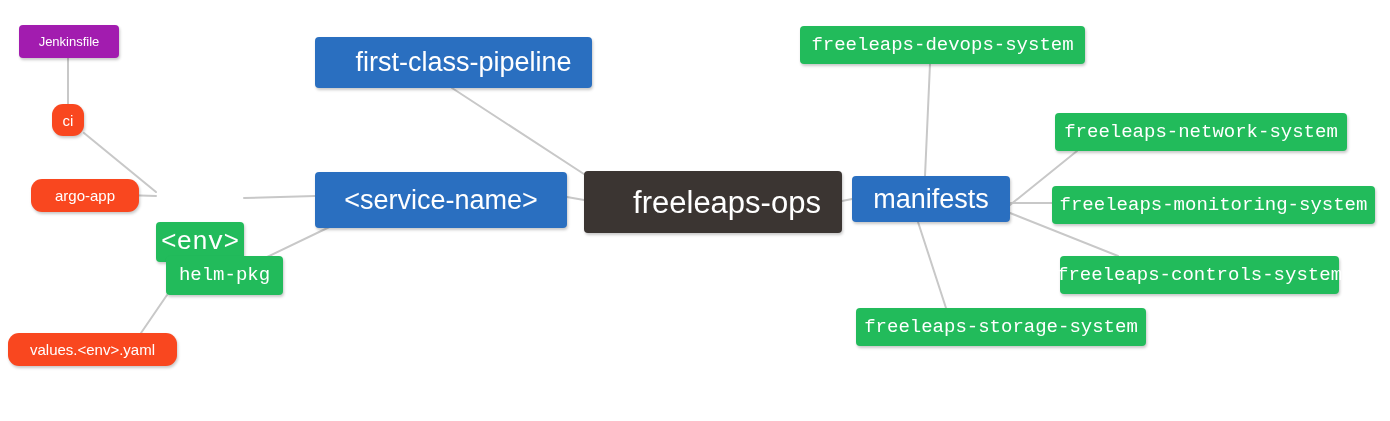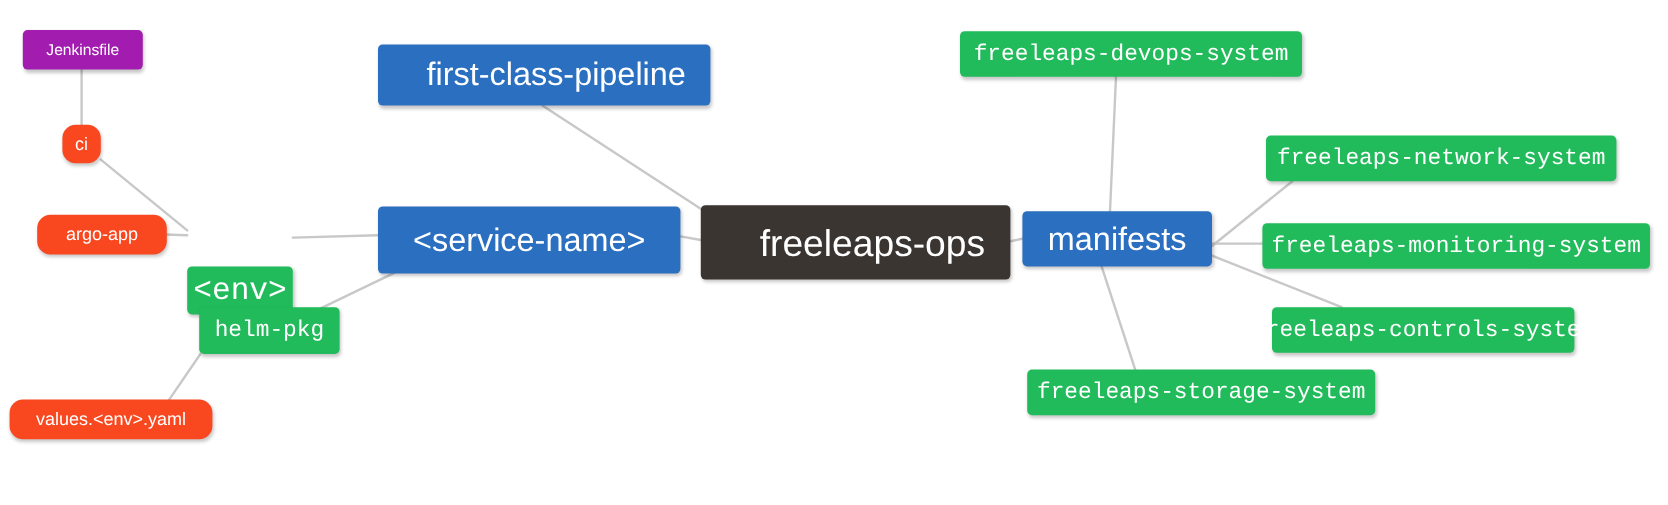--- a/index.html
+++ b/index.html
@@ -113,20 +113,20 @@
       </div>
       <div class="node c-green s-l3" style="left: 800px; top: 26px; width: 285px; height: 38px;">
         <span class="node-label">freeleaps-devops-system</span>
       </div>
       <div class="node c-green s-l3" style="left: 1055px; top: 113px; width: 292px; height: 38px;">
         <span class="node-label">freeleaps-network-system</span>
       </div>
       <div class="node c-green s-l3" style="left: 1052px; top: 186px; width: 323px; height: 38px;">
         <span class="node-label">freeleaps-monitoring-system</span>
       </div>
-      <div class="node c-green s-l3" style="left: 1060px; top: 256px; width: 252px; height: 38px;">
+      <div class="node c-green s-l3" style="left: 1060px; top: 256px; width: 279px; height: 38px;">
         <span class="node-label">freeleaps-controls-system</span>
       </div>
       <div class="node c-green s-l3" style="left: 856px; top: 308px; width: 290px; height: 38px;">
         <span class="node-label">freeleaps-storage-system</span>
       </div>
     </div>
 </div>
 
 </body></html>

